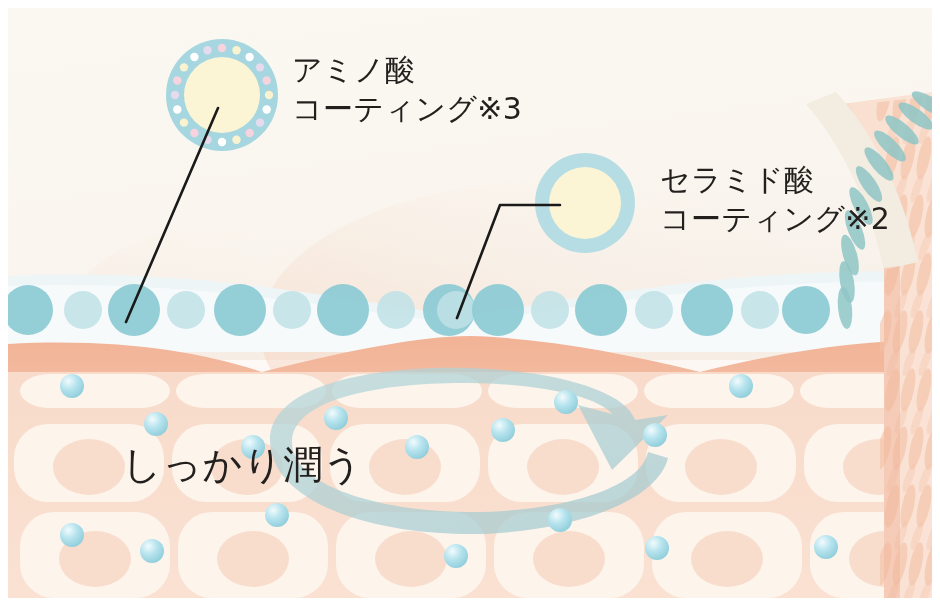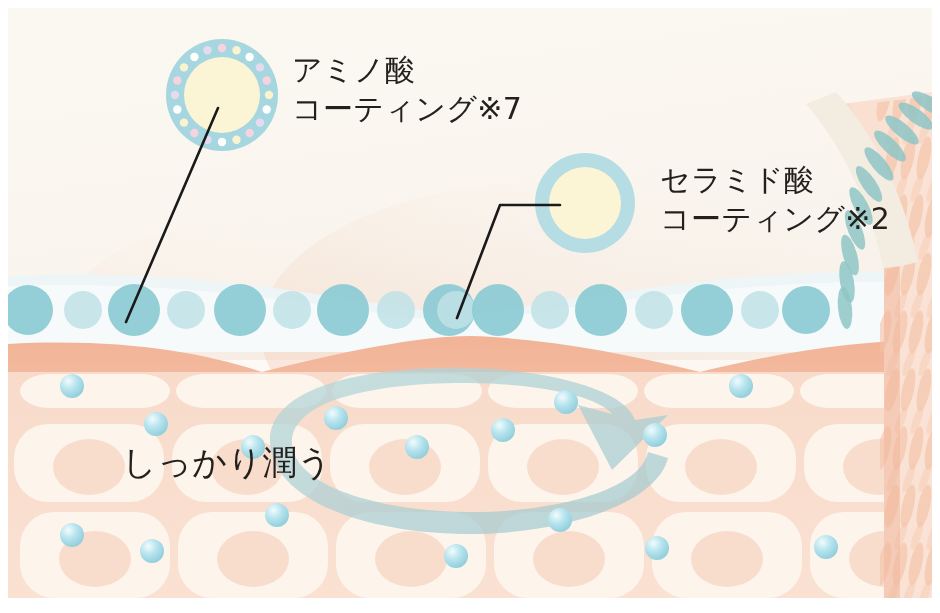--- a/index.html
+++ b/index.html
@@ -30,21 +30,21 @@
     color: #221f1d;
     font-size: 30px;
     line-height: 1.30;
     letter-spacing: 0.01em;
     white-space: pre;
     font-weight: 400;
     font-family: "DejaVu Sans", "Liberation Sans", sans-serif;
   }
   #label-amino  { left: 292px; top: 50px;  }
   #label-ceramide { left: 660px; top: 160px; }
-  #label-moist  { left: 122px; top: 440px; font-size: 34px; }
+  #label-moist  { left: 122px; top: 440px; font-size: 39px; }
 </style>
 </head>
 <body>
 
 <div id="stage">
 
   <svg id="art" viewBox="0 0 940 613" xmlns="http://www.w3.org/2000/svg">
     <defs>
       <linearGradient id="bgGrad" x1="0" y1="0" x2="0.35" y2="1">
         <stop offset="0%" stop-color="#fbf8f2"></stop>
@@ -336,20 +336,20 @@
         </g>
 
       <g id="leaders" fill="none" stroke-linecap="round" stroke-linejoin="round">
           <polyline points="218,108 126,322" stroke="#1a1a1a" stroke-width="2.6" fill="none"></polyline>
           <polyline points="560,205 500,205 457,318" stroke="#1a1a1a" stroke-width="2.6" fill="none"></polyline>
         </g>
     </g>
   </svg>
 
   <div class="lbl" id="label-amino">アミノ酸
-コーティング※7</div>
+コーティング※3</div>
 
   <div class="lbl" id="label-ceramide">セラミド酸
 コーティング※2</div>
 
   <div class="lbl" id="label-moist">しっかり潤う</div>
 
 </div>
 
 </body></html>

